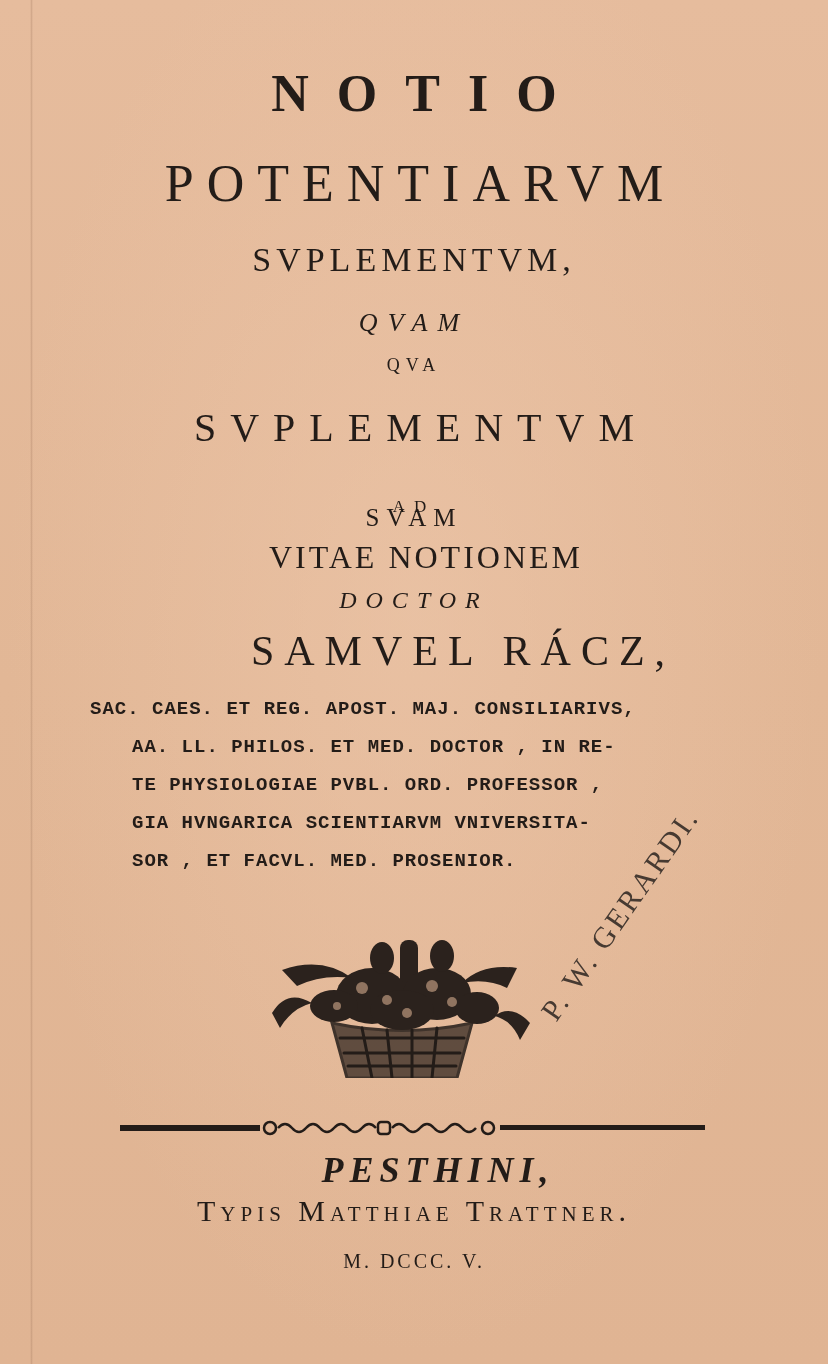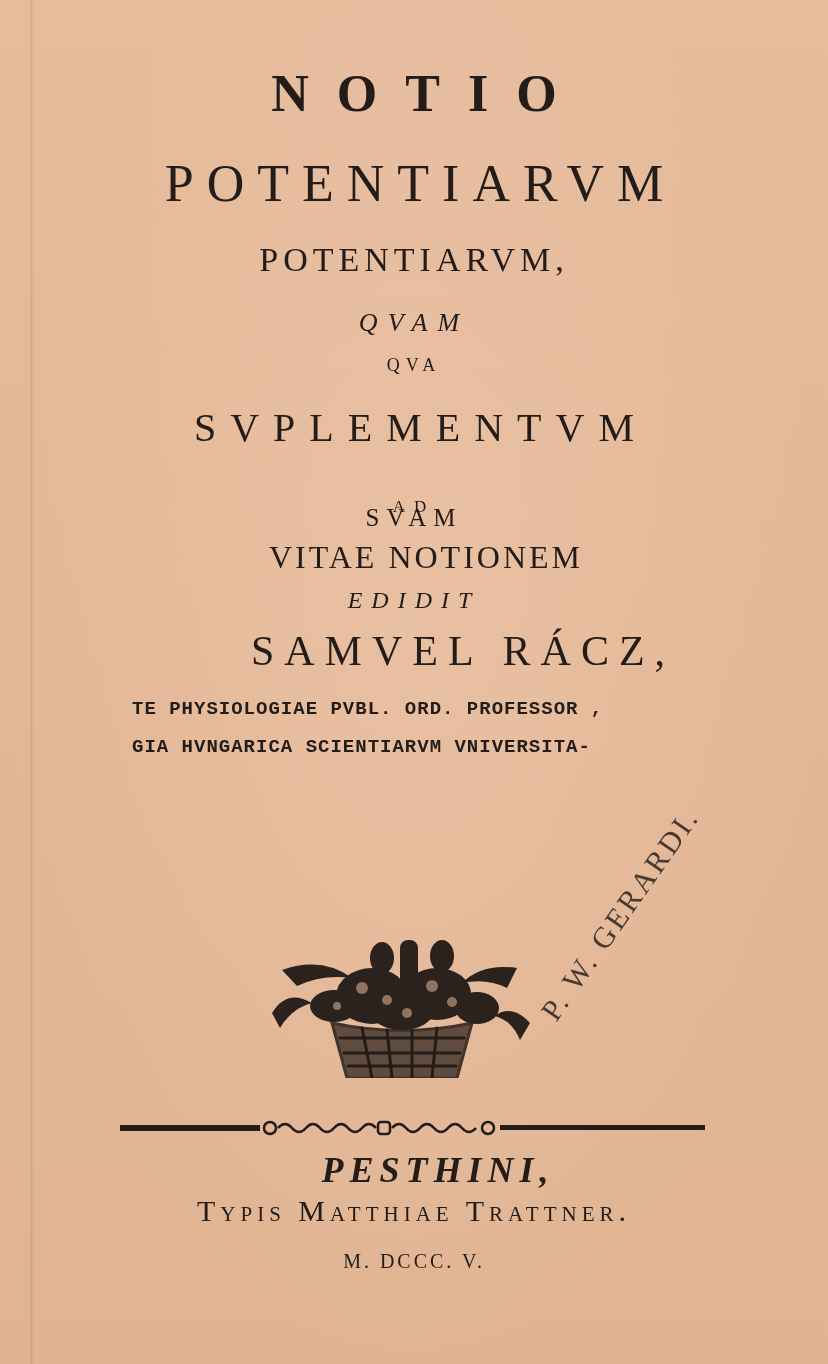--- a/index.html
+++ b/index.html
@@ -62,33 +62,36 @@
   #l-year { top: 1251px; font-size: 20px; letter-spacing: 3px; }
 </style>
 </head>
 <body>
 
 <div class="paper"></div>
 <div class="fold"></div>
 
 <div class="line serif" id="l-notio">NOTIO</div>
 <div class="line serif" id="l-potentiarum">POTENTIARVM</div>
-<div class="line serif" id="l-incitantium">POTENTIARVM,</div>
+<div class="line serif" id="l-incitantium">SVPLEMENTVM,</div>
 <div class="line serif" id="l-quam">QVAM</div>
 <div class="line serif" id="l-qua">QVA</div>
 <div class="line serif" id="l-suplementum">SVPLEMENTVM</div>
 <div class="line serif" id="l-ad">AD</div>
 <div class="line serif" id="l-suam">SVAM</div>
 <div class="line serif" id="l-vitae">VITAE NOTIONEM</div>
-<div class="line serif" id="l-edidit">EDIDIT</div>
+<div class="line serif" id="l-edidit">DOCTOR</div>
 <div class="line serif" id="l-author">SAMVEL RÁCZ,</div>
 
 <div class="credentials">
+  <div class="cred-line first">SAC. CAES. ET REG. APOST. MAJ. CONSILIARIVS,</div>
+  <div class="cred-line indent">AA. LL. PHILOS. ET MED. DOCTOR , IN RE-</div>
   <div class="cred-line indent">TE PHYSIOLOGIAE PVBL. ORD. PROFESSOR ,</div>
   <div class="cred-line indent">GIA HVNGARICA SCIENTIARVM VNIVERSITA-</div>
+  <div class="cred-line indent">SOR , ET FACVL. MED. PROSENIOR.</div>
 </div>
 
 <div class="stamp">P. W. GERARDI.</div>
 
 <svg class="ornament" viewBox="0 0 280 150">
   <g fill="none" stroke="#231c18" stroke-width="3" stroke-linecap="round">
     <path d="M85 150 L70 95 Q140 110 210 95 L195 150 Z" fill="#4a3a30" opacity="0.85"></path>
     <path d="M78 110 L202 110 M82 125 L198 125 M86 138 L194 138"></path>
     <path d="M100 100 L110 150 M125 102 L130 150 M150 102 L150 150 M175 100 L170 150"></path>
   </g>

